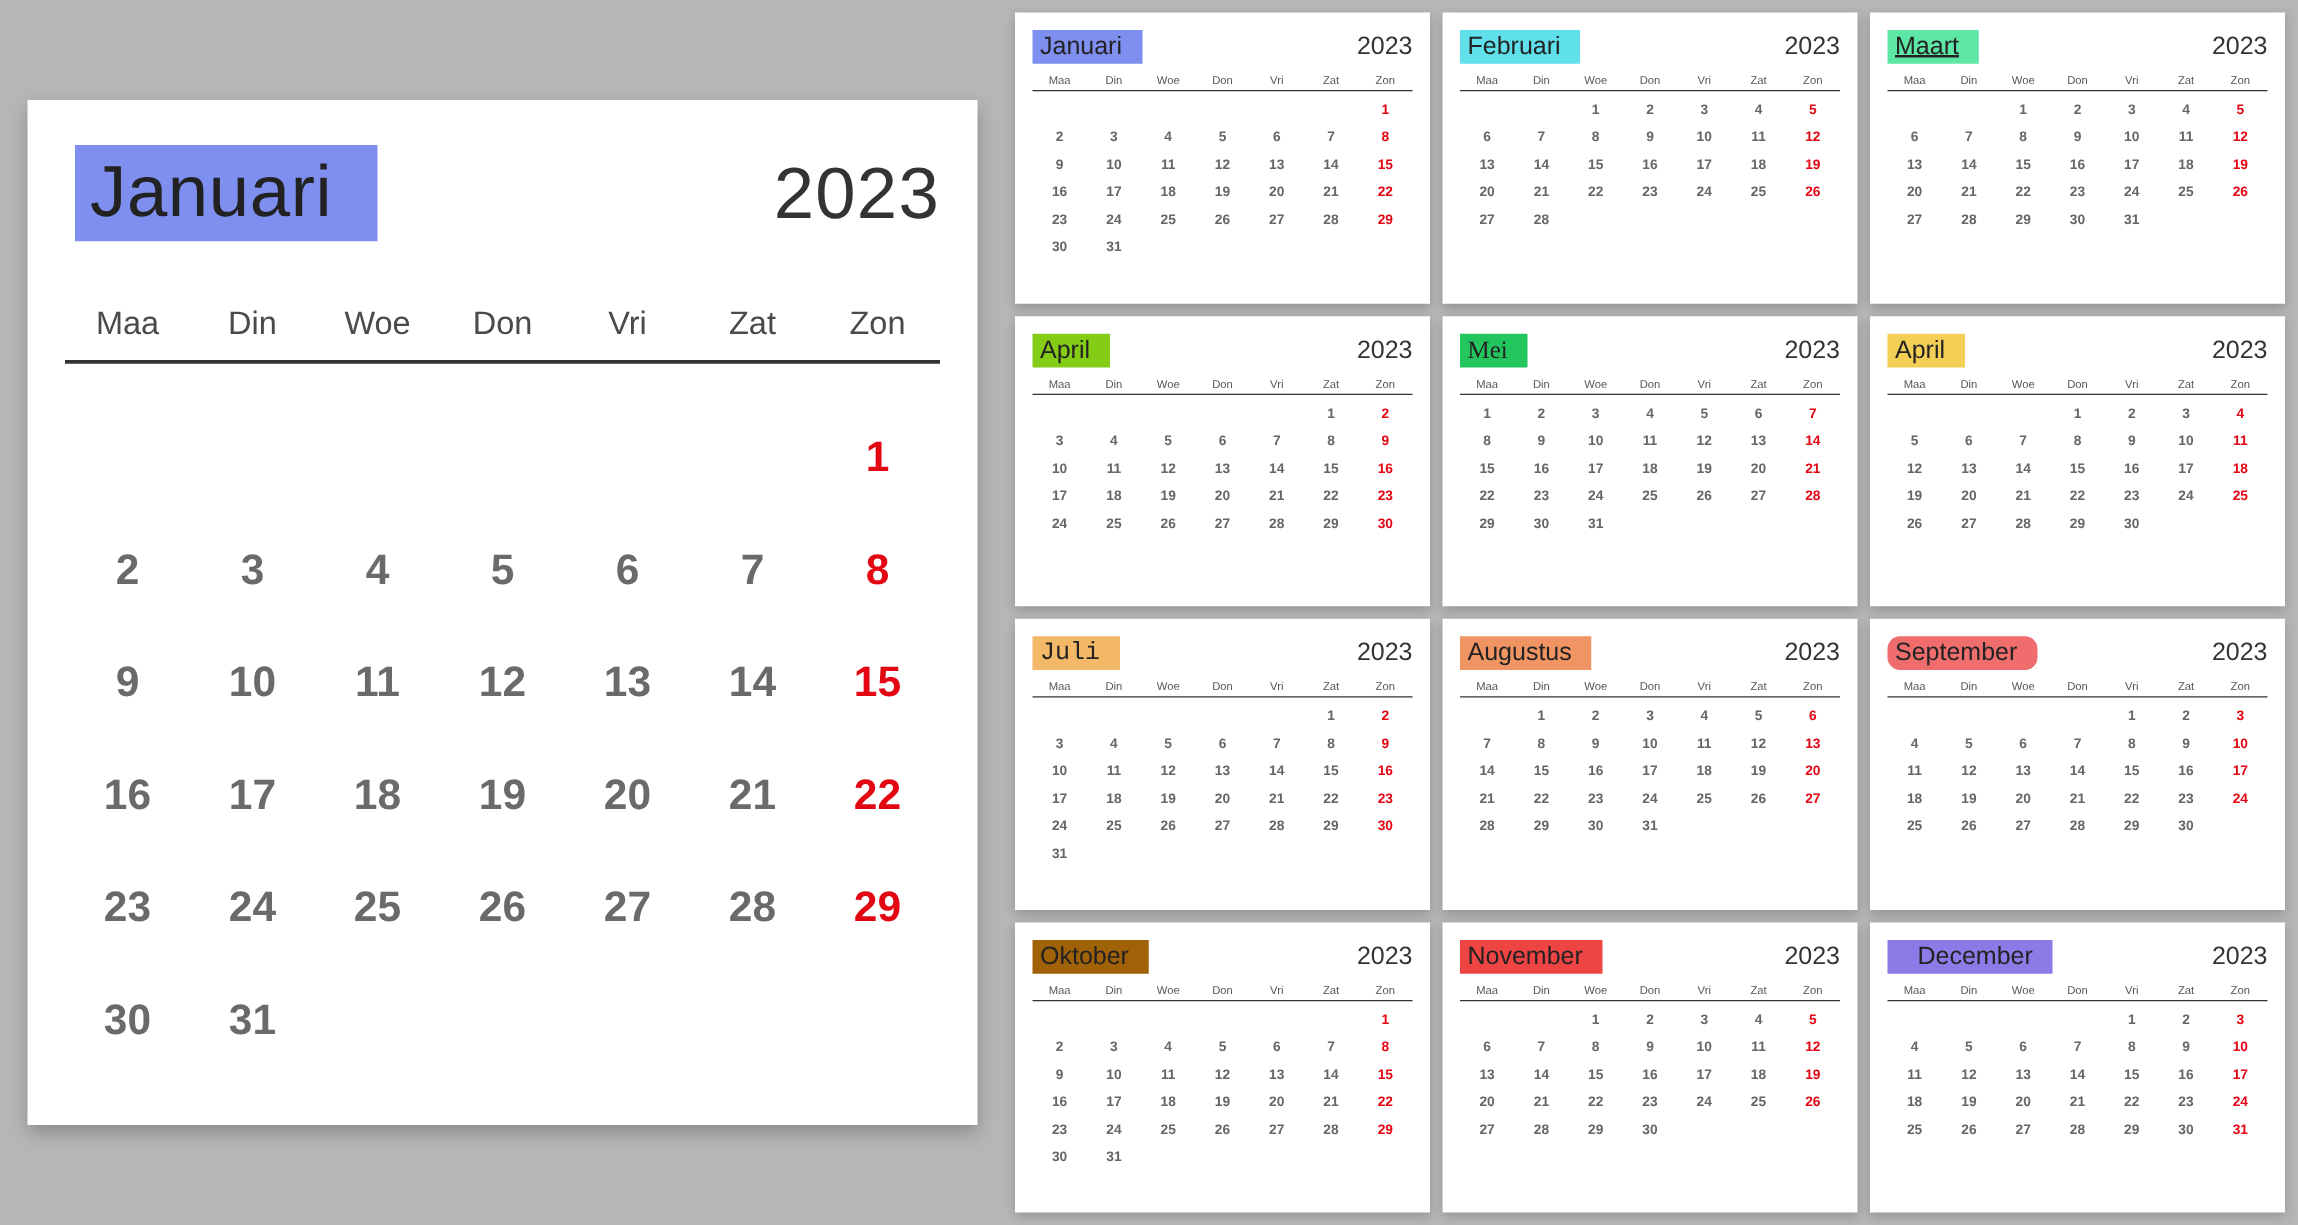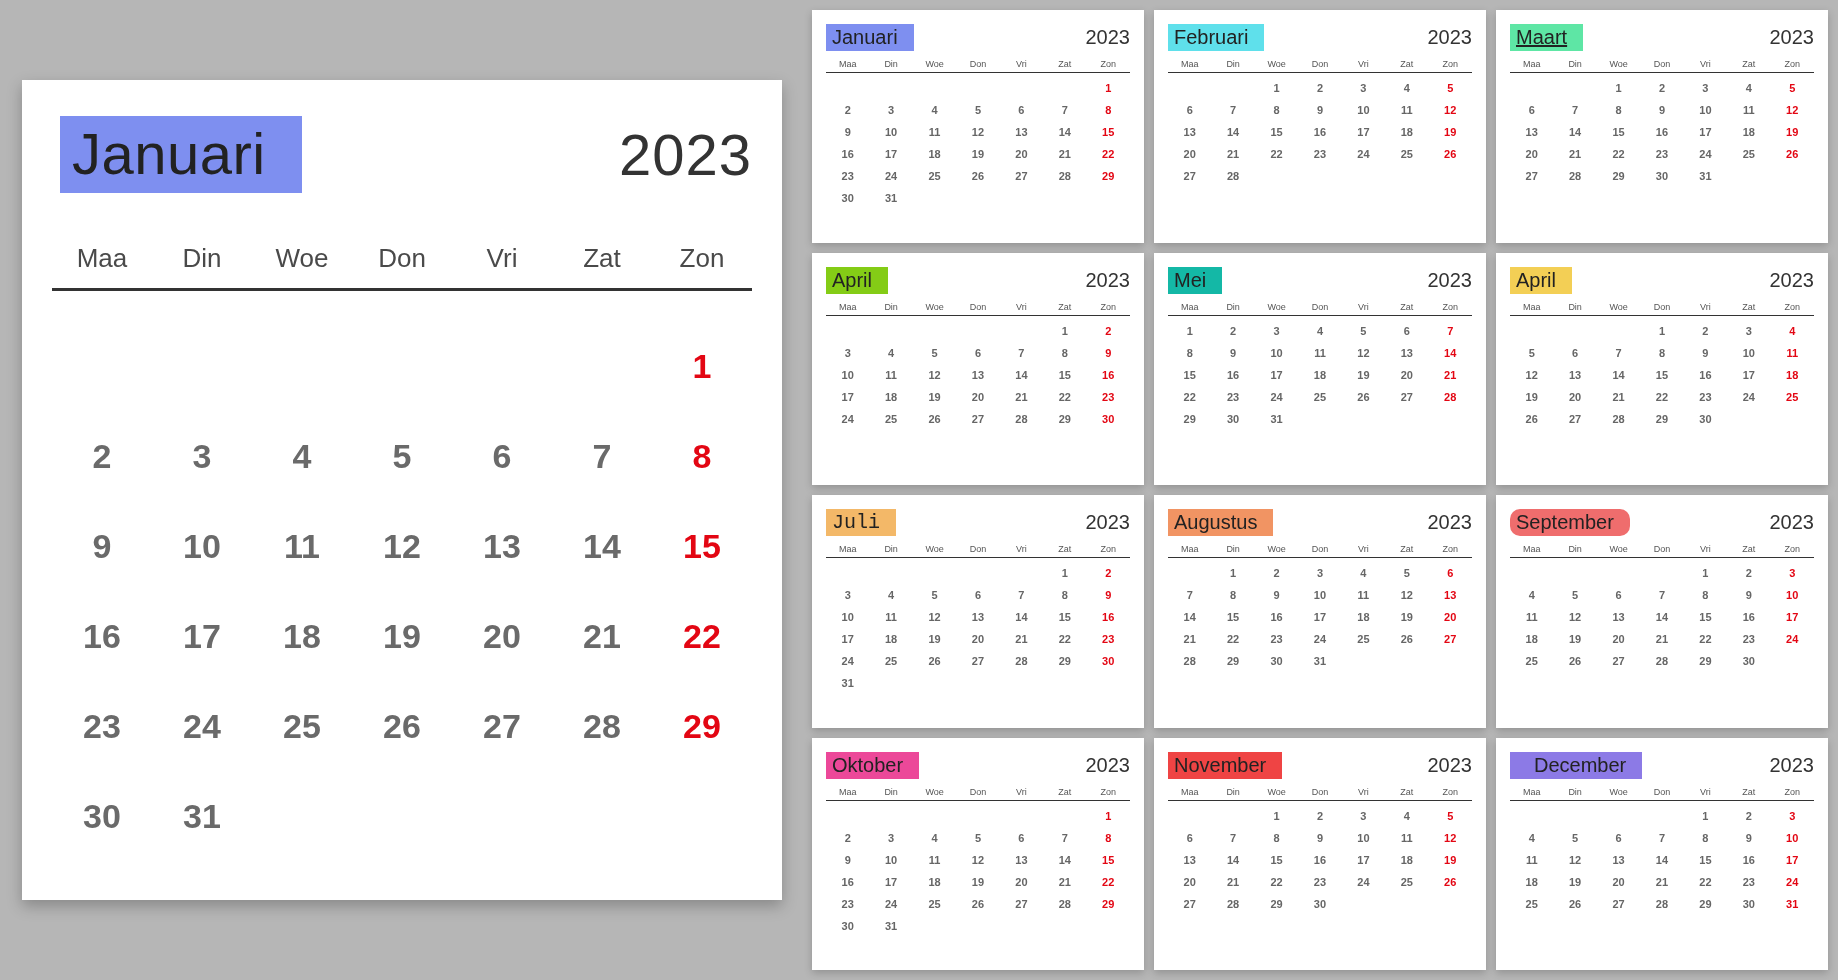--- a/index.html
+++ b/index.html
@@ -450,21 +450,21 @@
         <div class="sm-cell">25</div>
         <div class="sm-cell">26</div>
         <div class="sm-cell">27</div>
         <div class="sm-cell">28</div>
         <div class="sm-cell">29</div>
         <div class="sm-cell red">30</div>
       </div>
     </div>
     <div class="small-card">
       <div class="sm-header">
-        <span class="sm-month" style="background: #14b8a6;">Mei</span>
+        <span class="sm-month" style="background: #22c55e; font-family: Liberation Serif, serif;">Mei</span>
         <span class="sm-year">2023</span>
       </div>
       <div class="sm-dow-row">
         <div class="sm-dow">Maa</div>
         <div class="sm-dow">Din</div>
         <div class="sm-dow">Woe</div>
         <div class="sm-dow">Don</div>
         <div class="sm-dow">Vri</div>
         <div class="sm-dow">Zat</div>
         <div class="sm-dow">Zon</div>
@@ -759,21 +759,21 @@
         <div class="sm-cell">26</div>
         <div class="sm-cell">27</div>
         <div class="sm-cell">28</div>
         <div class="sm-cell">29</div>
         <div class="sm-cell">30</div>
         <div class="sm-cell"></div>
       </div>
     </div>
     <div class="small-card">
       <div class="sm-header">
-        <span class="sm-month" style="background: #ec4899;">Oktober</span>
+        <span class="sm-month" style="background: #a16207;">Oktober</span>
         <span class="sm-year">2023</span>
       </div>
       <div class="sm-dow-row">
         <div class="sm-dow">Maa</div>
         <div class="sm-dow">Din</div>
         <div class="sm-dow">Woe</div>
         <div class="sm-dow">Don</div>
         <div class="sm-dow">Vri</div>
         <div class="sm-dow">Zat</div>
         <div class="sm-dow">Zon</div>

